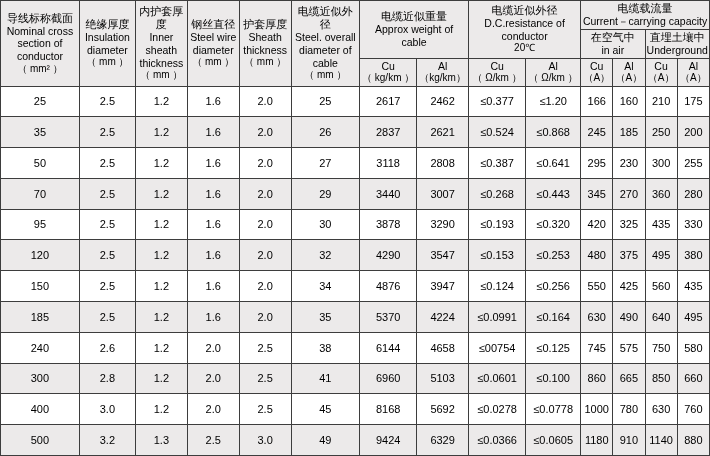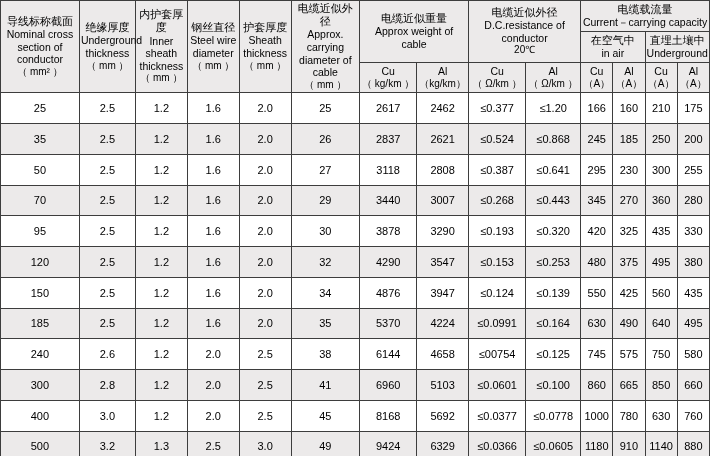--- a/index.html
+++ b/index.html
@@ -84,41 +84,41 @@
   </colgroup>
   <thead>
     <tr>
       <td rowspan="3">
         <span class="cn">导线标称截面</span>
         <span class="en">Nominal cross section of conductor</span>
         <span class="unit">（ mm² ）</span>
       </td>
       <td rowspan="3">
         <span class="cn">绝缘厚度</span>
-        <span class="en">Underground thickness</span>
+        <span class="en">Insulation diameter</span>
         <span class="unit">（ mm ）</span>
       </td>
       <td rowspan="3">
         <span class="cn">内护套厚度</span>
         <span class="en">Inner sheath thickness</span>
         <span class="unit">（ mm ）</span>
       </td>
       <td rowspan="3">
         <span class="cn">钢丝直径</span>
         <span class="en">Steel wire diameter</span>
         <span class="unit">（ mm ）</span>
       </td>
       <td rowspan="3">
         <span class="cn">护套厚度</span>
         <span class="en">Sheath thickness</span>
         <span class="unit">（ mm ）</span>
       </td>
       <td rowspan="3">
         <span class="cn">电缆近似外径</span>
-        <span class="en">Approx. carrying diameter of cable</span>
+        <span class="en">Steel. overall diameter of cable</span>
         <span class="unit">（ mm ）</span>
       </td>
       <td colspan="2" rowspan="2" class="hdr-group">
         <span class="cn">电缆近似重量</span>
         <span class="en">Approx weight of cable</span>
       </td>
       <td colspan="2" rowspan="2" class="hdr-group">
         <span class="cn">电缆近似外径</span>
         <span class="en">D.C.resistance of conductor</span>
         <span class="unit">20℃</span>
@@ -273,21 +273,21 @@
       <tr>
         <td>150</td>
         <td>2.5</td>
         <td>1.2</td>
         <td>1.6</td>
         <td>2.0</td>
         <td>34</td>
         <td>4876</td>
         <td>3947</td>
         <td>≤0.124</td>
-        <td>≤0.139</td>
+        <td>≤0.256</td>
         <td>550</td>
         <td>425</td>
         <td>560</td>
         <td>435</td>
       </tr>
       <tr class="alt">
         <td>185</td>
         <td>2.5</td>
         <td>1.2</td>
         <td>1.6</td>
@@ -336,21 +336,21 @@
       </tr>
       <tr>
         <td>400</td>
         <td>3.0</td>
         <td>1.2</td>
         <td>2.0</td>
         <td>2.5</td>
         <td>45</td>
         <td>8168</td>
         <td>5692</td>
-        <td>≤0.0377</td>
+        <td>≤0.0278</td>
         <td>≤0.0778</td>
         <td>1000</td>
         <td>780</td>
         <td>630</td>
         <td>760</td>
       </tr>
       <tr class="alt">
         <td>500</td>
         <td>3.2</td>
         <td>1.3</td>

